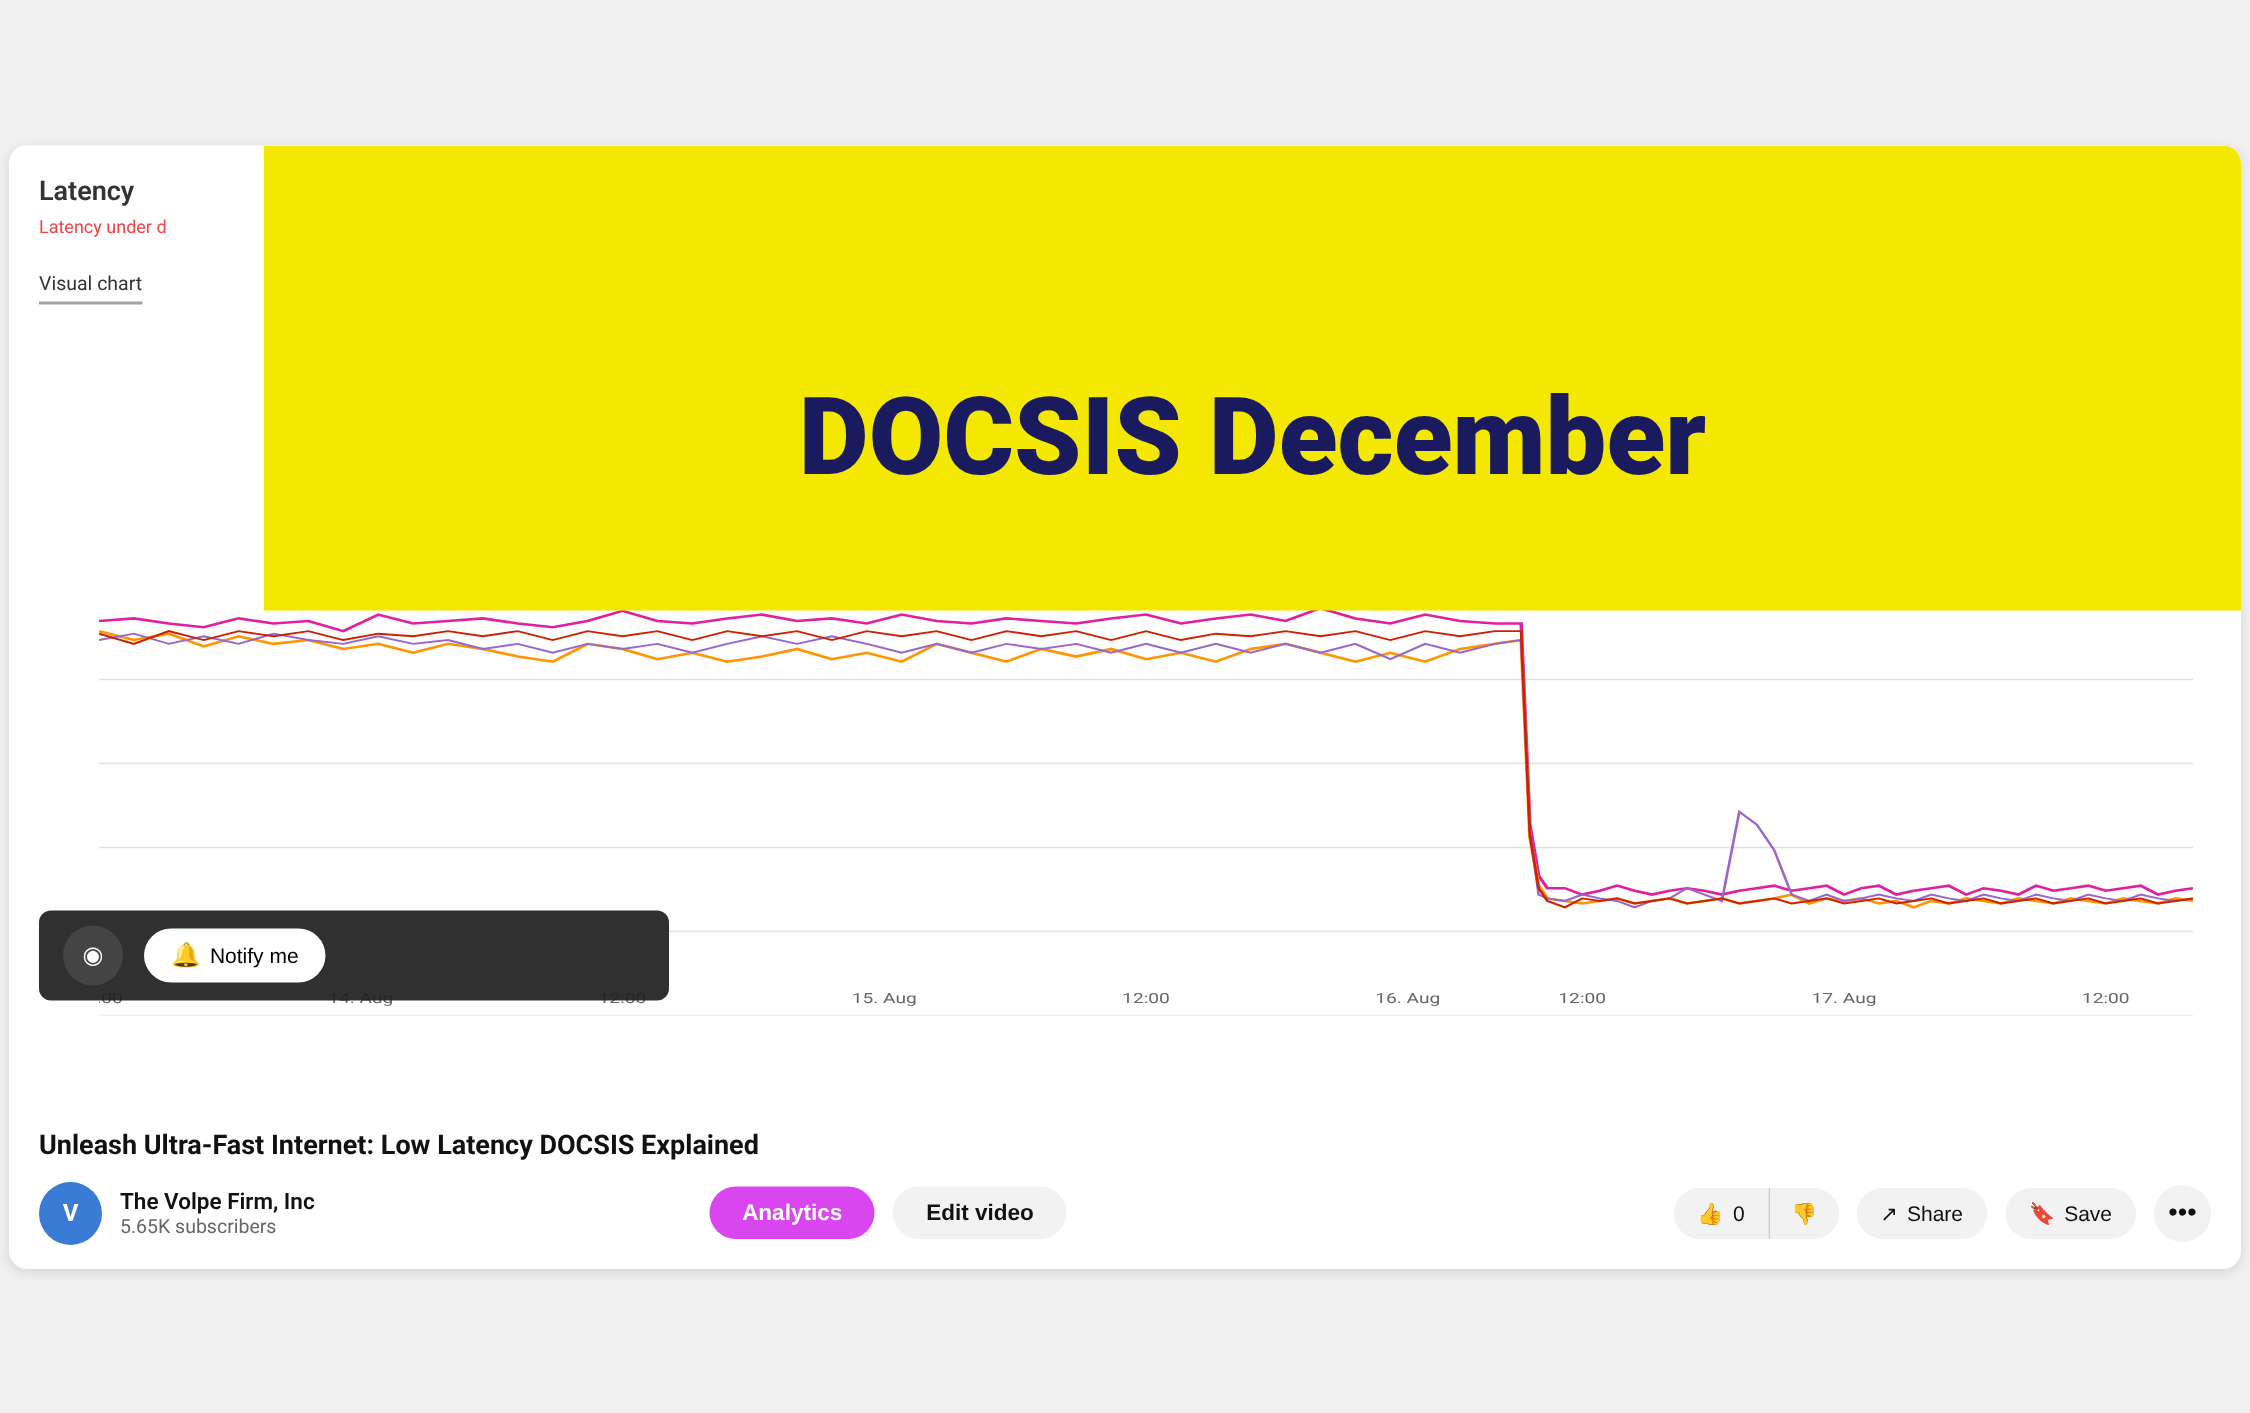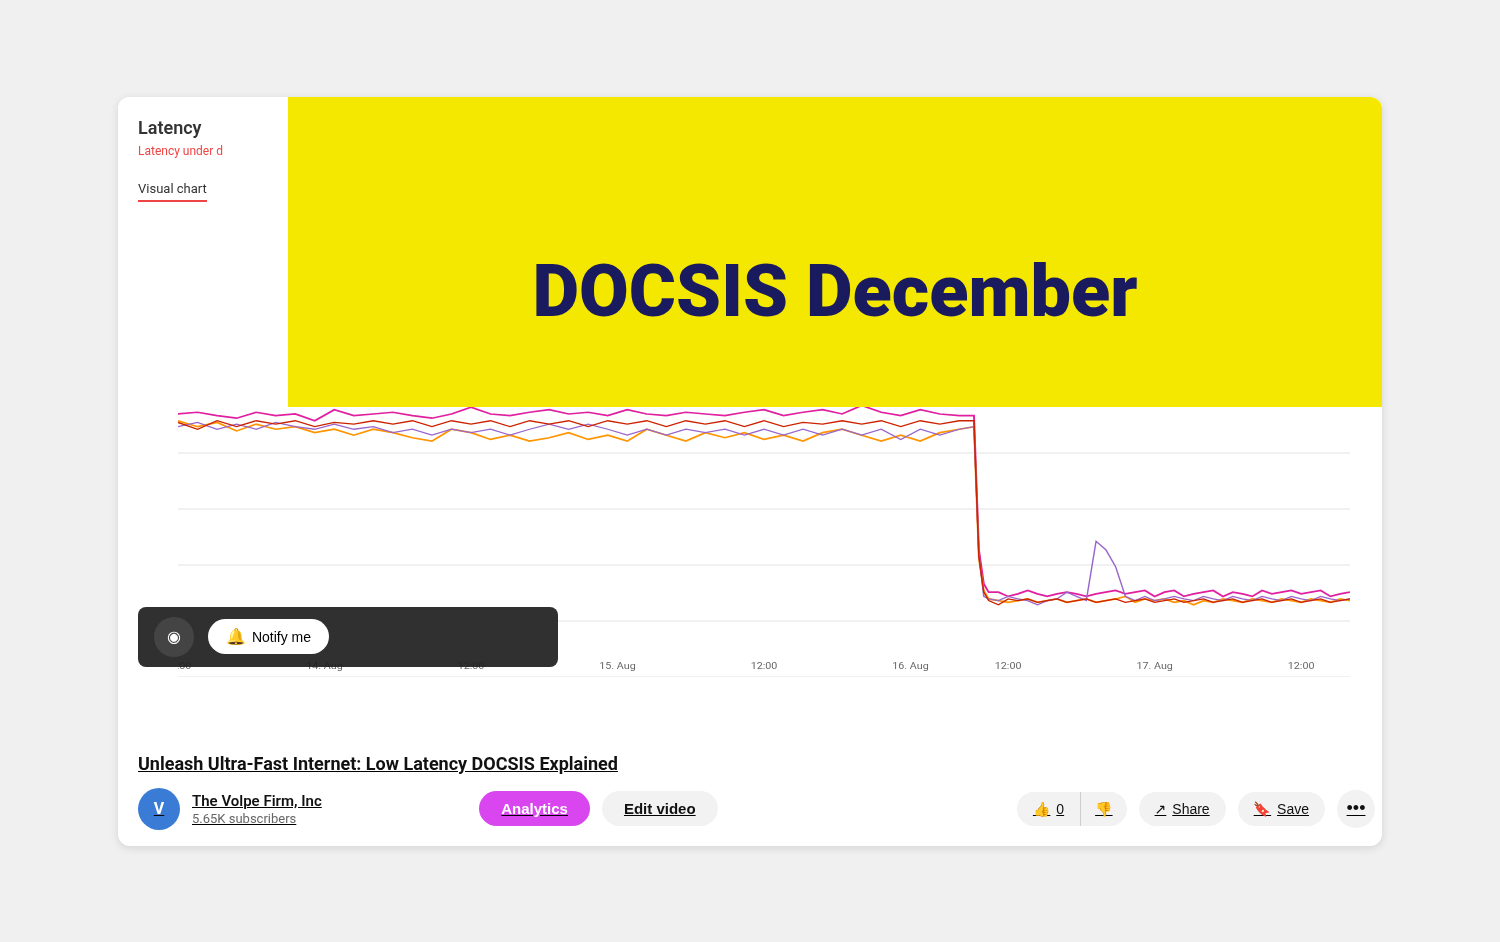--- a/index.html
+++ b/index.html
@@ -8,21 +8,21 @@
       background: #f0f0f0;
       display: flex;
       justify-content: center;
       align-items: center;
       min-height: 100vh;
     }
     .card {
       background: #fff;
       border-radius: 12px;
       overflow: hidden;
-      width: 1264px;
+      width: 1488px;
       box-shadow: 0 2px 8px rgba(0,0,0,0.12);
     }
     .video-container {
       position: relative;
       width: 100%;
       height: 640px;
       background: #fff;
       overflow: hidden;
     }
     .thumbnail-overlay {
@@ -77,21 +77,21 @@
     }
     .chart-left-subtitle {
       font-size: 12px;
       color: #ef4444;
       margin-bottom: 20px;
     }
     .chart-left-tab {
       font-size: 13px;
       color: #333;
       padding-bottom: 4px;
-      border-bottom: 2px solid #ef4444;
+      border-bottom: 2px solid #a3a3a3;
       display: inline-block;
     }
     .live-badge {
       position: absolute;
       bottom: 70px;
       left: 20px;
       background: rgba(30,30,30,0.92);
       border-radius: 8px;
       padding: 10px 16px;
       display: flex;
@@ -137,22 +137,21 @@
       cursor: pointer;
       display: flex;
       align-items: center;
       gap: 6px;
       white-space: nowrap;
     }
     .bell-icon {
       font-size: 16px;
     }
     .video-info {
-      padding: 16px 7px 0 20px;
-      text-decoration: underline;
+      padding: 16px 20px 0 20px;
     }
     .video-title {
       font-size: 18px;
       font-weight: 700;
       color: #111;
       margin-bottom: 14px;
     }
     .channel-row {
       display: flex;
       align-items: center;

